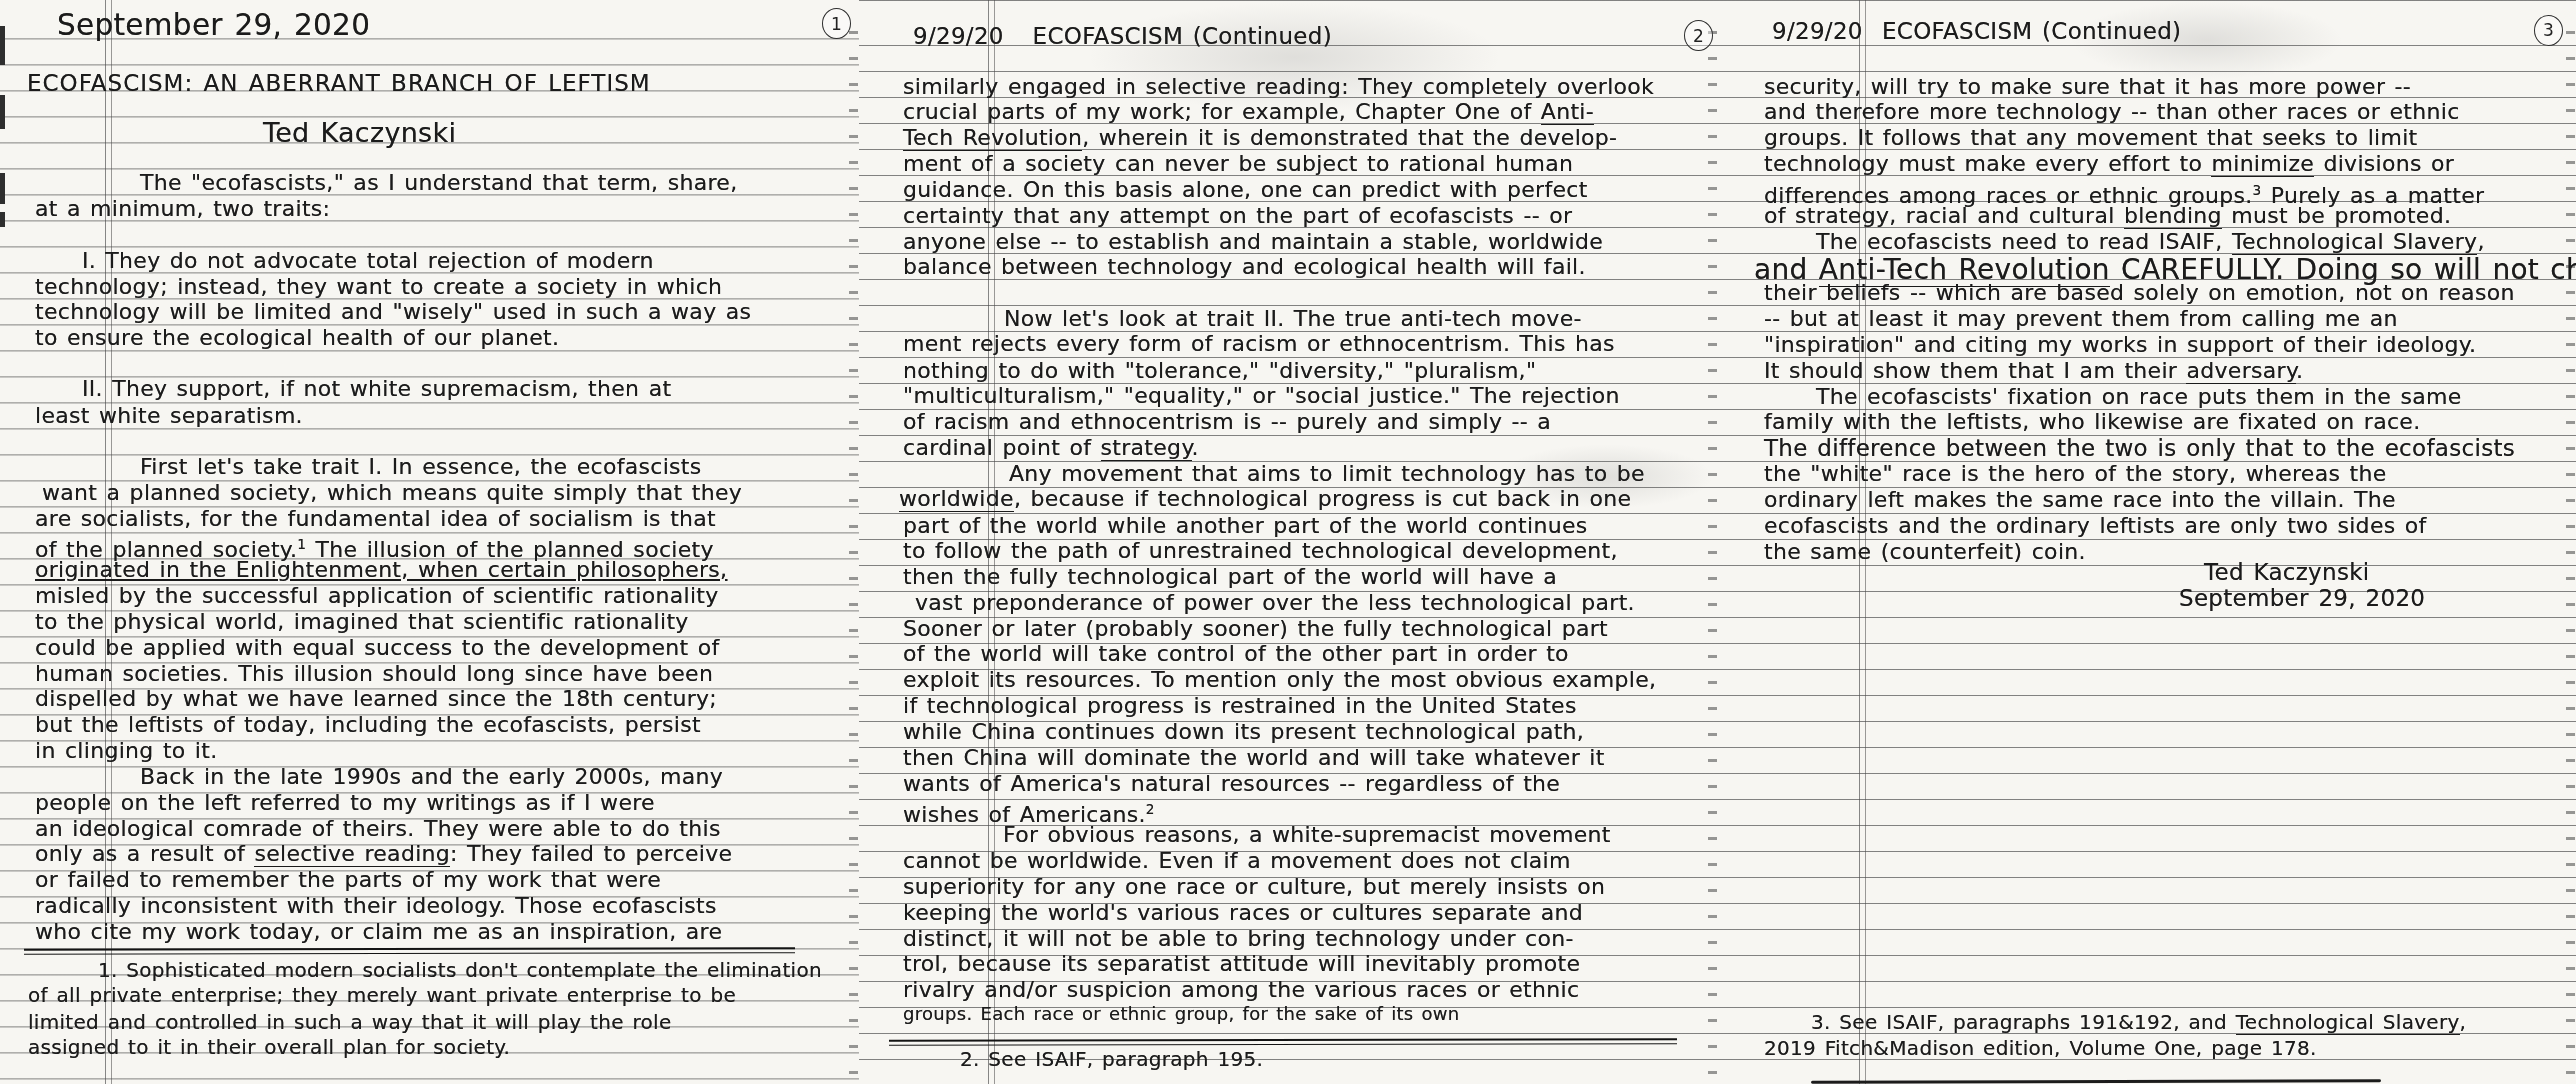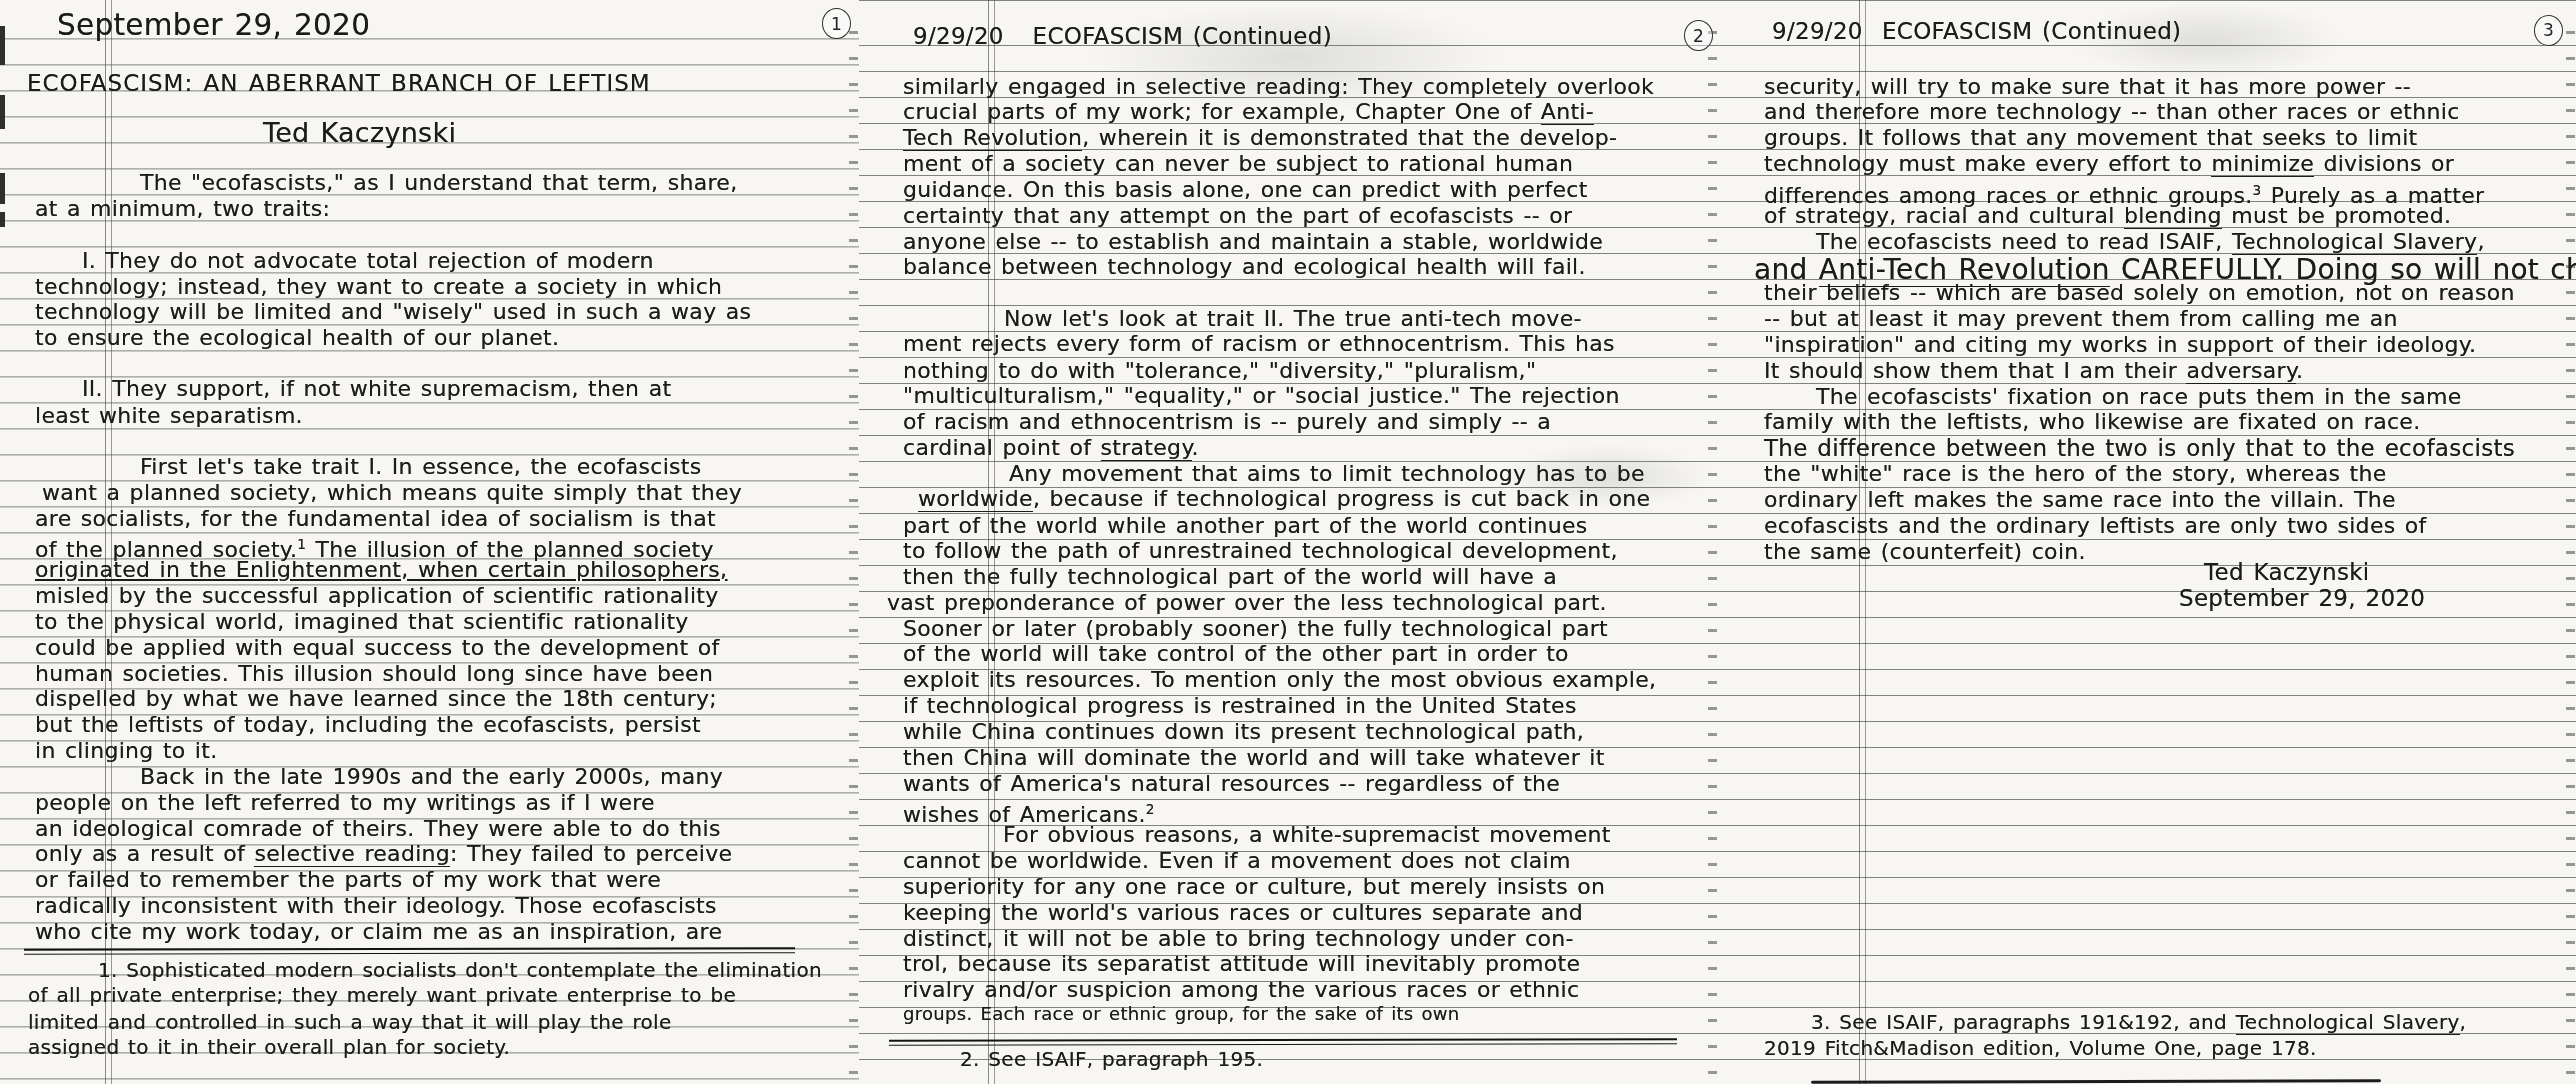--- a/index.html
+++ b/index.html
@@ -110,25 +110,25 @@
       <div class="hw" style="font-size: 22px; left: 44px; top: 205px;"><span>certainty that any attempt on the part of ecofascists -- or</span></div>
       <div class="hw" style="font-size: 22px; left: 44px; top: 231px;"><span>anyone else -- to establish and maintain a stable, worldwide</span></div>
       <div class="hw" style="font-size: 22px; left: 44px; top: 256px;"><span>balance between technology and ecological health will fail.</span></div>
       <div class="hw" style="font-size: 22px; left: 145px; top: 308px;"><span>Now let's look at trait II. The true anti-tech move-</span></div>
       <div class="hw" style="font-size: 22px; left: 44px; top: 333px;"><span>ment rejects every form of racism or ethnocentrism. This has</span></div>
       <div class="hw" style="font-size: 22px; left: 44px; top: 360px;"><span>nothing to do with "tolerance," "diversity," "pluralism,"</span></div>
       <div class="hw" style="font-size: 22px; left: 44px; top: 385px;"><span>"multiculturalism," "equality," or "social justice." The rejection</span></div>
       <div class="hw" style="font-size: 22px; left: 44px; top: 411px;"><span>of racism and ethnocentrism is -- purely and simply -- a</span></div>
       <div class="hw" style="font-size: 22px; left: 44px; top: 437px;"><span>cardinal point of </span><span class="u">strategy</span><span>.</span></div>
       <div class="hw" style="font-size: 22px; left: 150px; top: 463px;"><span>Any movement that aims to limit technology has to be</span></div>
-      <div class="hw" style="font-size: 22px; left: 59px; top: 488px;"><span class="u">worldwide</span><span>, because if technological progress is cut back in one</span></div>
+      <div class="hw" style="font-size: 22px; left: 40px; top: 488px;"><span class="u">worldwide</span><span>, because if technological progress is cut back in one</span></div>
       <div class="hw" style="font-size: 22px; left: 44px; top: 515px;"><span>part of the world while another part of the world continues</span></div>
       <div class="hw" style="font-size: 22px; left: 44px; top: 540px;"><span>to follow the path of unrestrained technological development,</span></div>
       <div class="hw" style="font-size: 22px; left: 44px; top: 566px;"><span>then the fully technological part of the world will have a</span></div>
-      <div class="hw" style="font-size: 22px; left: 28px; top: 592px;"><span>vast preponderance of power over the less technological part.</span></div>
+      <div class="hw" style="font-size: 22px; left: 56px; top: 592px;"><span>vast preponderance of power over the less technological part.</span></div>
       <div class="hw" style="font-size: 22px; left: 44px; top: 618px;"><span>Sooner or later (probably sooner) the fully technological part</span></div>
       <div class="hw" style="font-size: 22px; left: 44px; top: 643px;"><span>of the world will take control of the other part in order to</span></div>
       <div class="hw" style="font-size: 22px; left: 44px; top: 669px;"><span>exploit its resources. To mention only the most obvious example,</span></div>
       <div class="hw" style="font-size: 22px; left: 44px; top: 695px;"><span>if technological progress is restrained in the United States</span></div>
       <div class="hw" style="font-size: 22px; left: 44px; top: 721px;"><span>while China continues down its present technological path,</span></div>
       <div class="hw" style="font-size: 22px; left: 44px; top: 747px;"><span>then China will dominate the world and will take whatever it</span></div>
       <div class="hw" style="font-size: 22px; left: 44px; top: 773px;"><span>wants of America's natural resources -- regardless of the</span></div>
       <div class="hw" style="font-size: 22px; left: 44px; top: 798px;"><span>wishes of Americans.</span><span class="sup">2</span></div>
       <div class="hw" style="font-size: 22px; left: 144px; top: 824px;"><span>For obvious reasons, a white-supremacist movement</span></div>
       <div class="hw" style="font-size: 22px; left: 44px; top: 850px;"><span>cannot be worldwide. Even if a movement does not claim</span></div>

